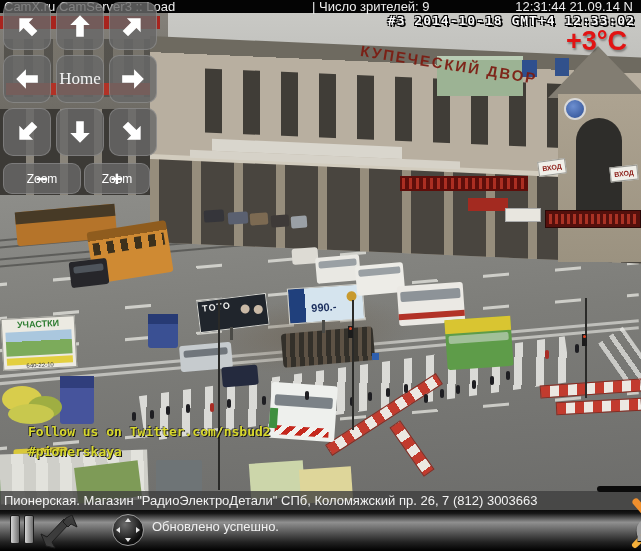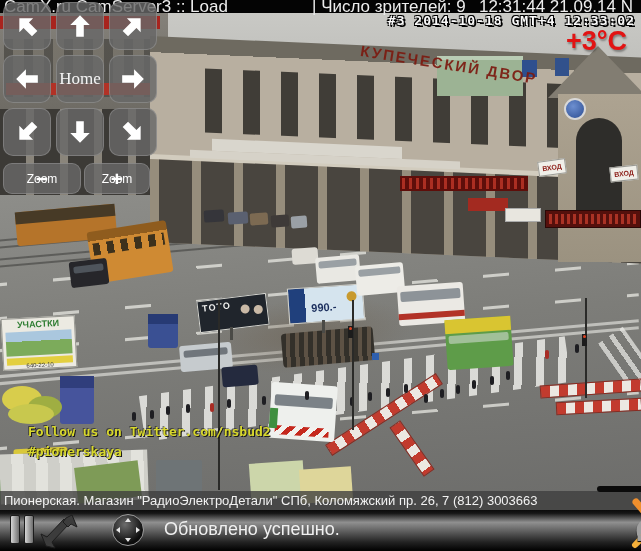--- a/index.html
+++ b/index.html
@@ -140,21 +140,21 @@
 
   .ped{width:4px;height:9px;background:#1e1e22;border-radius:2px;}
   .ped-red{background:#a82c24;}
   .pole{width:2px;background:#2a2a28;}
   .tl{width:5px;height:12px;background:#1c1c1c;}
   .tl:after{content:"";position:absolute;left:1px;top:1px;width:3px;height:3px;border-radius:50%;background:#d42;}
   .bluesign{left:372px;top:353px;width:7px;height:7px;background:#2e5fae;}
 
   
   .topbar{left:0;top:0;width:641px;height:13px;background:#040404;z-index:7;}
-  .topbar span{top:0;font-size:17px;line-height:13px;color:#ededed;white-space:nowrap;}
+  .topbar span{top:0;font-size:13px;line-height:13px;color:#ededed;white-space:nowrap;}
   .tb-title{left:4px;}
   .tb-viewers{left:312px;}
   .tb-clock{right:8px;}
   .osd-line{right:6px;top:13px;z-index:7;font-family:"DejaVu Sans Mono",monospace;
         font-weight:bold;font-size:13px;letter-spacing:1px;color:#fafafa;white-space:nowrap;
         text-shadow:-1px -1px 0 #000,1px -1px 0 #000,-1px 1px 0 #000,2px 2px 0 #000;}
   .temp{right:14px;top:26px;z-index:7;font-weight:bold;font-size:27px;color:#e21313;
         text-shadow:1px 2px 2px rgba(0,0,0,.35);}
 
   .panel{left:3px;top:2px;width:156px;height:196px;z-index:8;}
@@ -185,21 +185,21 @@
   .caption span{left:4px;top:0;line-height:19px;font-size:13px;color:#f2f2f2;white-space:nowrap;}
 
   .toolbar{left:0;top:510px;width:641px;height:41px;z-index:9;
         background:linear-gradient(180deg,#0b0b0b 0%,#161616 8%,#909090 30%,#636363 50%,#232323 78%,#000 100%);}
   .pausebar{top:5px;width:10px;height:29px;border:1px solid #1c1c1c;border-radius:2px;
         background:linear-gradient(90deg,#d6d6d6,#6e6e6e);}
   .pb1{left:10px;} .pb2{left:24px;}
   .diag{left:38px;top:2px;}
   .ball{left:112px;top:4px;width:32px;height:32px;border-radius:50%;border:1px solid #9a9a9a;
         background:radial-gradient(circle at 40% 32%,#6c6c6c,#0d0d0d 68%);}
-  .status{left:152px;top:9px;font-size:18px;color:#f0f0f0;white-space:nowrap;margin-left:12px;}
+  .status{left:152px;top:9px;font-size:13px;color:#f0f0f0;white-space:nowrap;}
   .logo{right:6px;bottom:1px;height:54px;z-index:10;display:flex;align-items:flex-end;position:absolute;}
   .logo span{position:static;font-weight:bold;font-size:38px;line-height:44px;color:#a0a0a0;
         letter-spacing:-1px;text-shadow:0 1px 1px #000;}
   .logo svg{position:static;margin:0 -7px;}
   .logo-plate{right:0;top:486px;width:44px;height:6px;background:#0b0b0b;border-radius:4px 0 0 4px;z-index:9;}
 </style>
 </head>
 <body>
 
 <div id="app">

